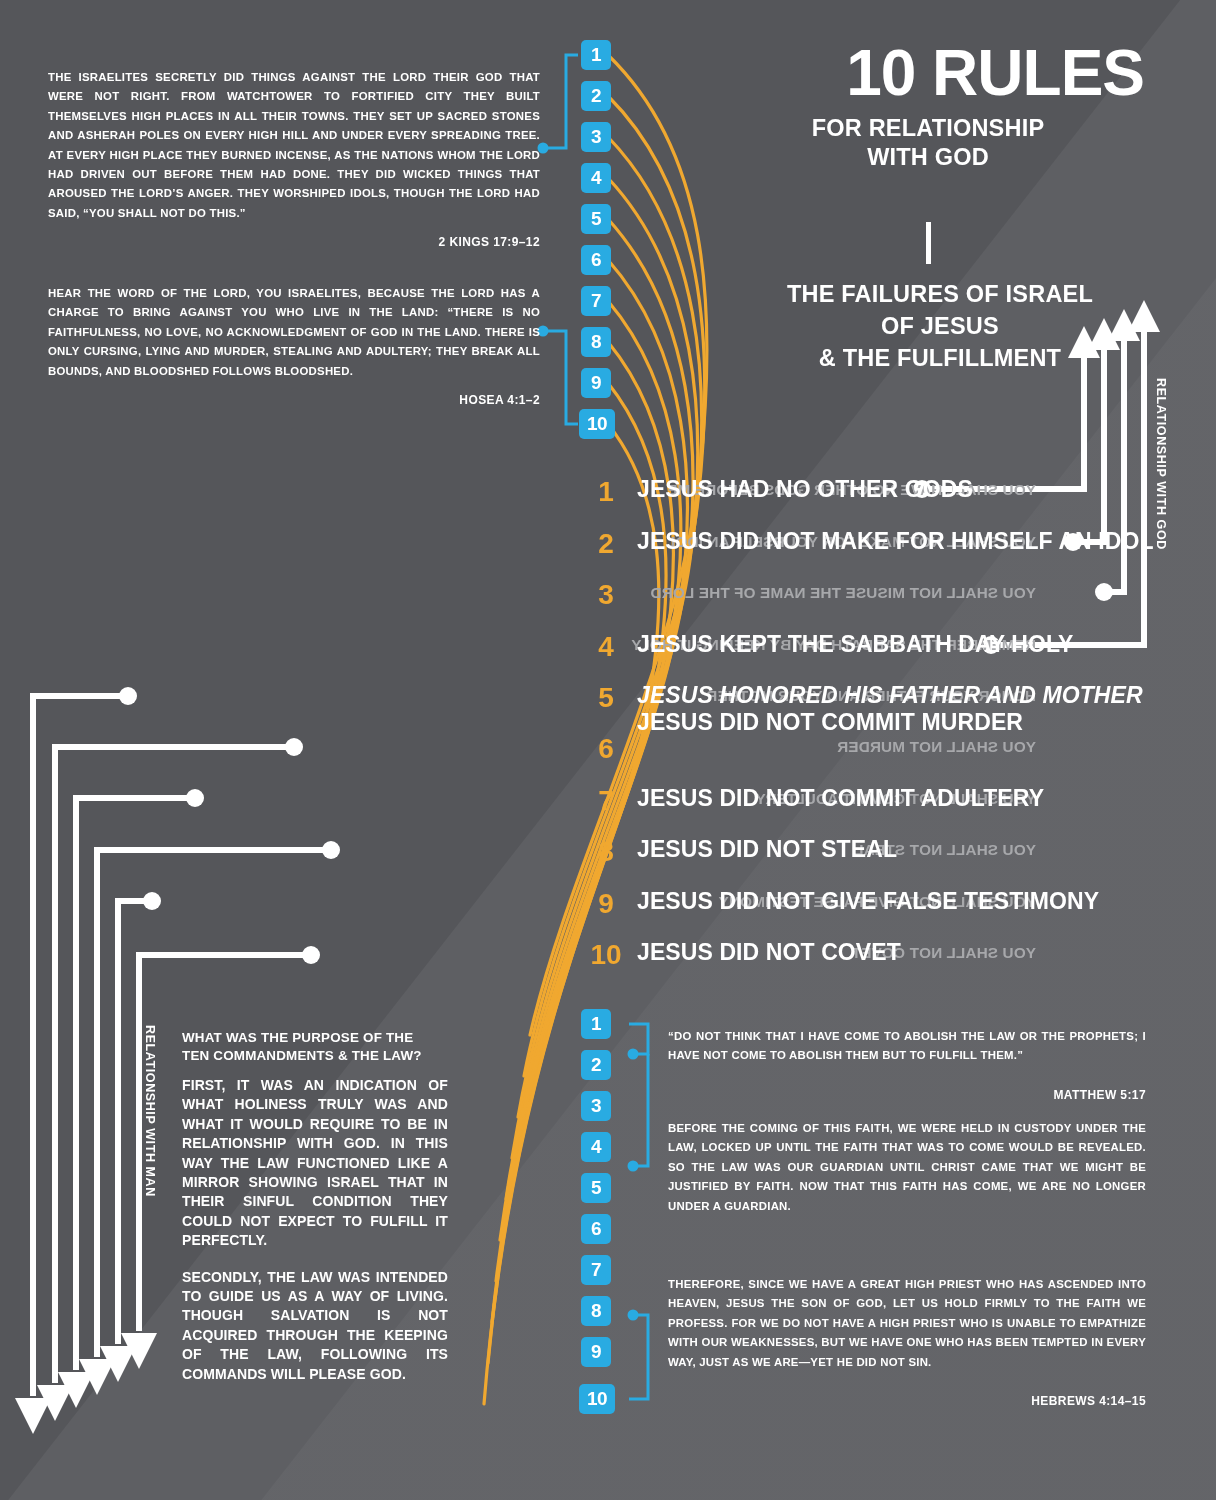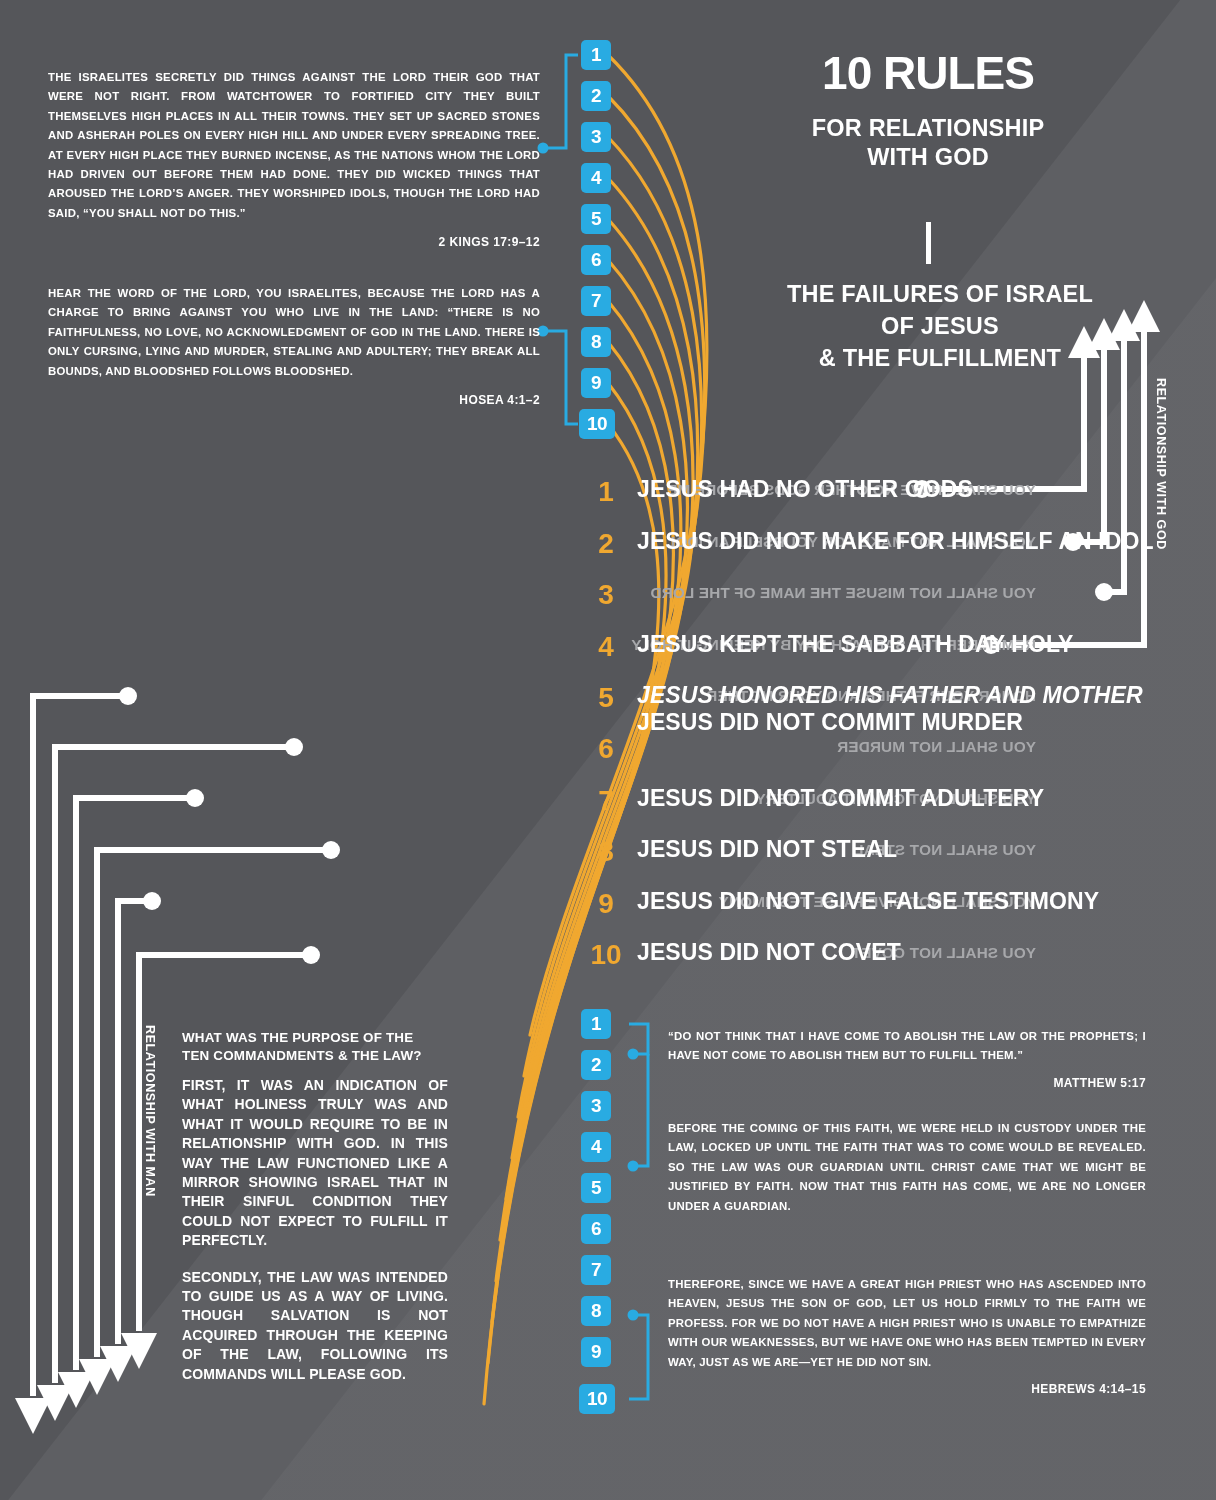--- a/index.html
+++ b/index.html
@@ -45,29 +45,29 @@
     text-align:justify;
     text-transform:uppercase;
   }
   .scripture .ref{
     display:block;
     text-align:right;
     margin-top:10px;
     font-size:12px;
     letter-spacing:.4px;
   }
-  .scripture .ref.tight{margin-top:8px;}
+  .scripture .ref.tight{margin-top:20px;}
 
   
   #headline{
     position:absolute;left:712px;top:36px;width:432px;
     text-align:center;color:#fff;
   }
   #headline .big{
-    font-size:46px;font-weight:bold;letter-spacing:-1px;line-height:74px;
+    font-size:64px;font-weight:bold;letter-spacing:-1px;line-height:74px;text-align:right;
   }
   #headline .sub{
     font-size:23.5px;font-weight:bold;line-height:29px;letter-spacing:.2px;
     margin-top:4px;
   }
   #rulebar{
     position:absolute;left:926px;top:222px;width:5px;height:42px;background:#fff;
   }
   #subhead{
     position:absolute;left:730px;top:278px;width:420px;

